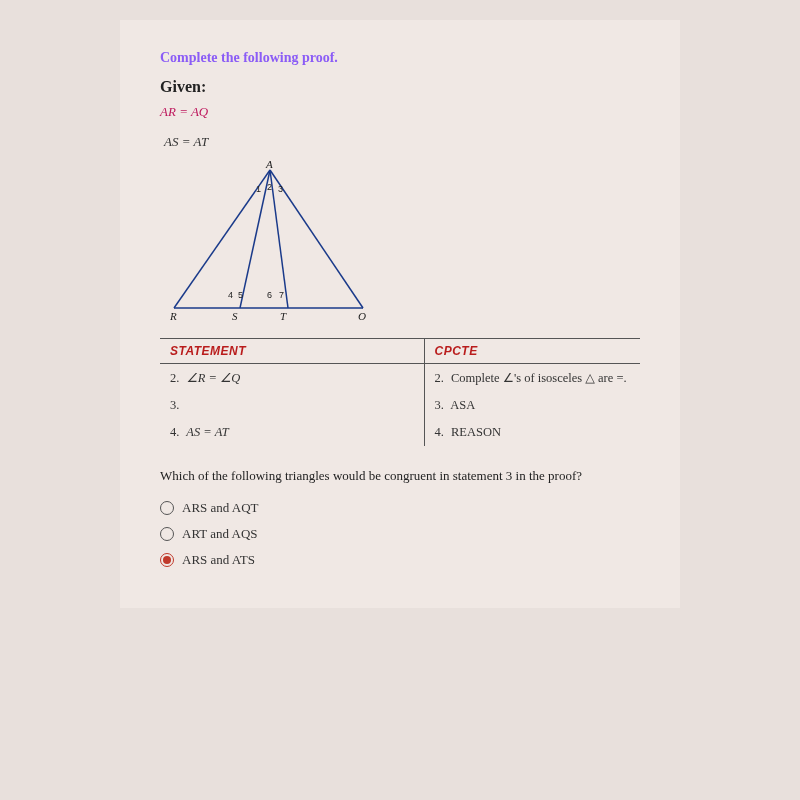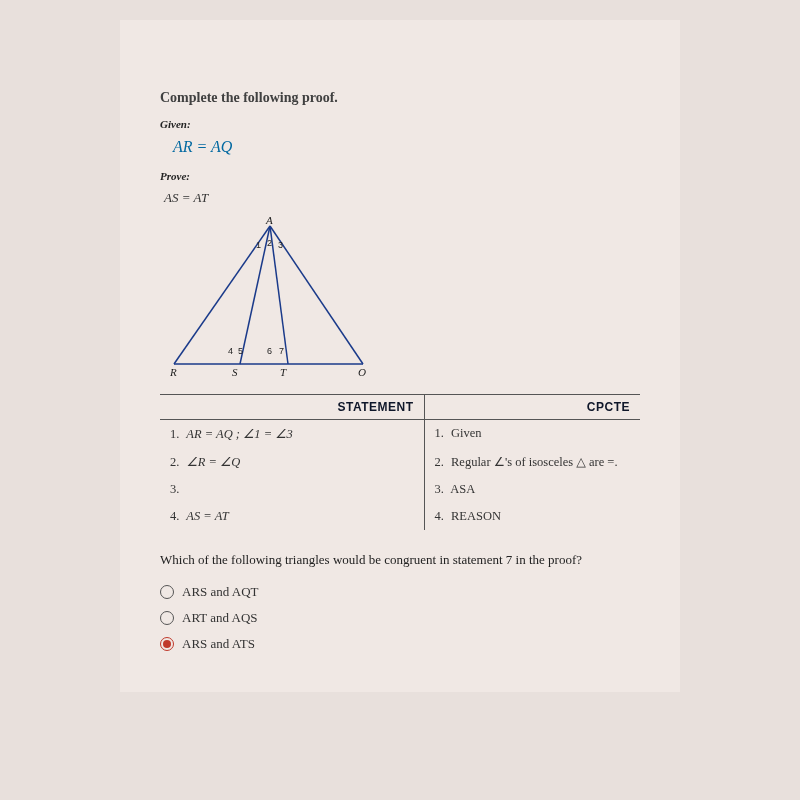--- a/index.html
+++ b/index.html
@@ -18,38 +18,36 @@
       background-color: #f0e8e4;
       width: 560px;
       padding: 30px 40px 40px 40px;
       position: relative;
     }
 
     .section-title {
       font-size: 14px;
       font-weight: bold;
       margin-bottom: 12px;
-      color: #404040;
-      margin-top: 40px;
+      color: #8b5cf6;
     }
 
     .given-label, .prove-label {
-      font-size: 11px;
+      font-size: 16px;
       font-weight: bold;
       color: #222;
       margin-bottom: 6px;
-      font-style: italic;
     }
 
     .given-item {
-      font-size: 16px;
-      color: #0369a1;
+      font-size: 13px;
+      color: #be185d;
       font-style: italic;
       margin-bottom: 4px;
-      margin-left: 13px;
+      margin-left: 0;
     }
 
     .prove-item {
       font-size: 13px;
       color: #333;
       font-style: italic;
       margin-bottom: 4px;
       margin-left: 4px;
     }
 
@@ -74,25 +72,26 @@
       width: 100%;
       border-collapse: collapse;
       margin-bottom: 20px;
       font-size: 12.5px;
     }
 
     .proof-table thead tr th {
       border-top: 1.5px solid #555;
       border-bottom: 1.5px solid #555;
       padding: 5px 10px;
-      text-align: right;
-      color: #0f172a;
+      text-align: left;
+      color: #b91c1c;
       font-size: 12px;
       letter-spacing: 0.5px;
       font-family: Arial, sans-serif;
+      font-style: italic;
     }
 
     .proof-table thead tr th:first-child {
       border-right: 1.5px solid #555;
       width: 55%;
     }
 
     .proof-table tbody tr td {
       padding: 6px 10px;
       vertical-align: top;
@@ -176,21 +175,20 @@
 <div class="page">
 
   <div class="section-title">Complete the following proof.</div>
 
   <div class="given-label">Given:</div>
   <div class="spacer-sm"></div>
   <div class="given-item"><span>AR = AQ</span></div>
   <div class="spacer-sm"></div>
   <div class="spacer"></div>
 
-  <div class="prove-label">Prove:</div>
   <div class="spacer-sm"></div>
   <div class="prove-item">AS = AT</div>
 
   <div class="diagram-container">
     <svg viewBox="0 0 200 160" xmlns="http://www.w3.org/2000/svg">
 
       <line x1="100" y1="10" x2="4" y2="148" stroke="#1a3a8a" stroke-width="1.5"></line>
       <line x1="100" y1="10" x2="193" y2="148" stroke="#1a3a8a" stroke-width="1.5"></line>
       <line x1="4" y1="148" x2="193" y2="148" stroke="#1a3a8a" stroke-width="1.5"></line>
 
@@ -216,39 +214,29 @@
 
   <table class="proof-table">
     <thead>
       <tr>
         <th>STATEMENT</th>
         <th>CPCTE</th>
       </tr>
     </thead>
     <tbody>
 
-      <tr>
-        <td>
-          <span class="row-num">1.</span>
-          <span class="italic-text">AR = AQ ;  ∠1 = ∠3</span>
-        </td>
-        <td class="reason-col">
-          <span class="row-num">1.</span>
-          <span>Given</span>
-        </td>
-      </tr>
 
       <tr>
         <td>
           <span class="row-num">2.</span>
           <span class="italic-text">∠R    = ∠Q</span>
         </td>
         <td class="reason-col">
           <span class="row-num">2.</span>
-          <span>Regular ∠'s of isosceles △ are =.</span>
+          <span>Complete ∠'s of isosceles △ are =.</span>
         </td>
       </tr>
 
       <tr>
         <td>
           <span class="row-num">3.</span>
           <span class="italic-text"></span>
         </td>
         <td class="reason-col">
           <span class="row-num">3.</span>
@@ -262,21 +250,21 @@
           <span class="italic-text">AS  =  AT</span>
         </td>
         <td class="reason-col">
           <span class="row-num">4.</span>
           <span>REASON</span>
         </td>
       </tr>
     </tbody>
   </table>
 
-  <div class="question-text">Which of the following triangles would be congruent in statement 7 in the proof?</div>
+  <div class="question-text">Which of the following triangles would be congruent in statement 3 in the proof?</div>
 
   <div class="option-group">
 
     <div class="option-item">
       <div class="radio-outer">
       </div>
       <span class="option-label">ARS and AQT</span>
     </div>
 
     <div class="option-item">

